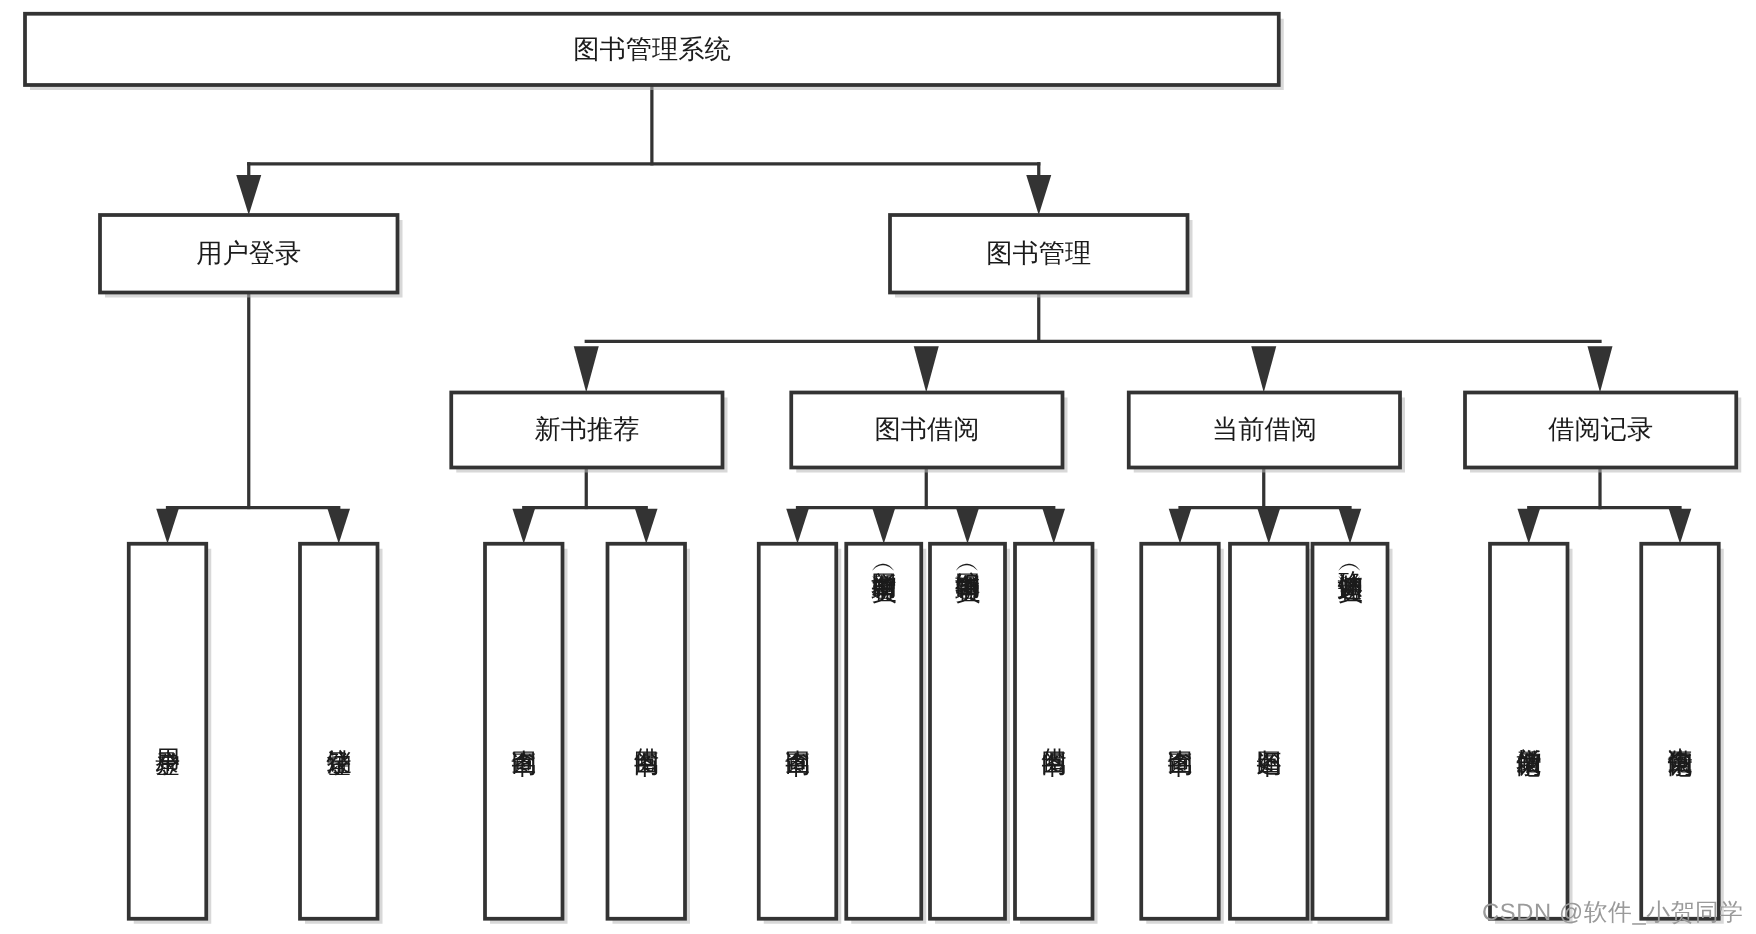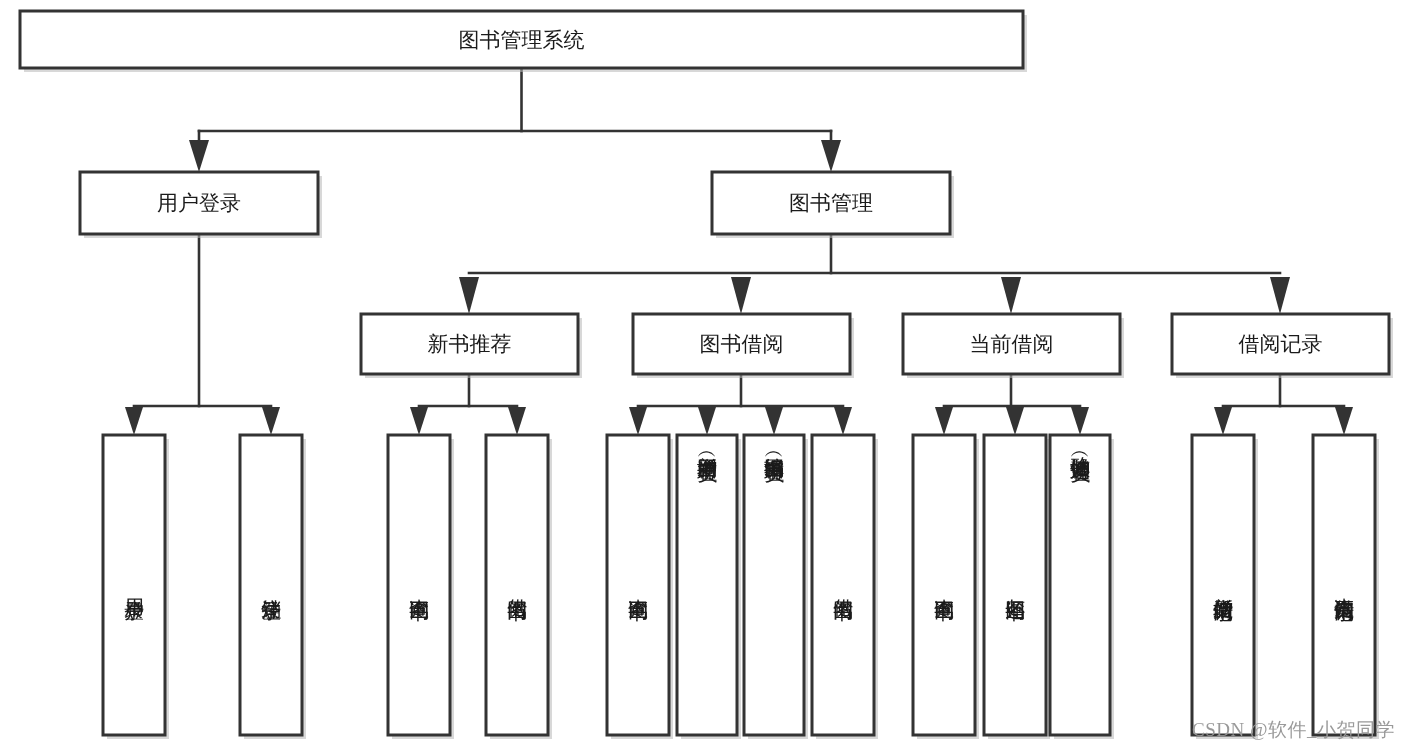--- a/index.html
+++ b/index.html
@@ -68,21 +68,21 @@
     pointer-events: none;
     user-select: none;
   }
   .node-label-v.top-align {
     justify-content: flex-start;
   }
   .watermark {
     position: absolute;
     right: 10px;
     bottom: 4px;
-    font-family: Liberation Serif, serif;
+    font-family: Liberation Sans, sans-serif;
     font-size: 19px;
     color: #9a9a9a;
     letter-spacing: 0.5px;
     white-space: nowrap;
   }
 </style>
 </head>
 <body>
 
 <div id="diagram-root">

